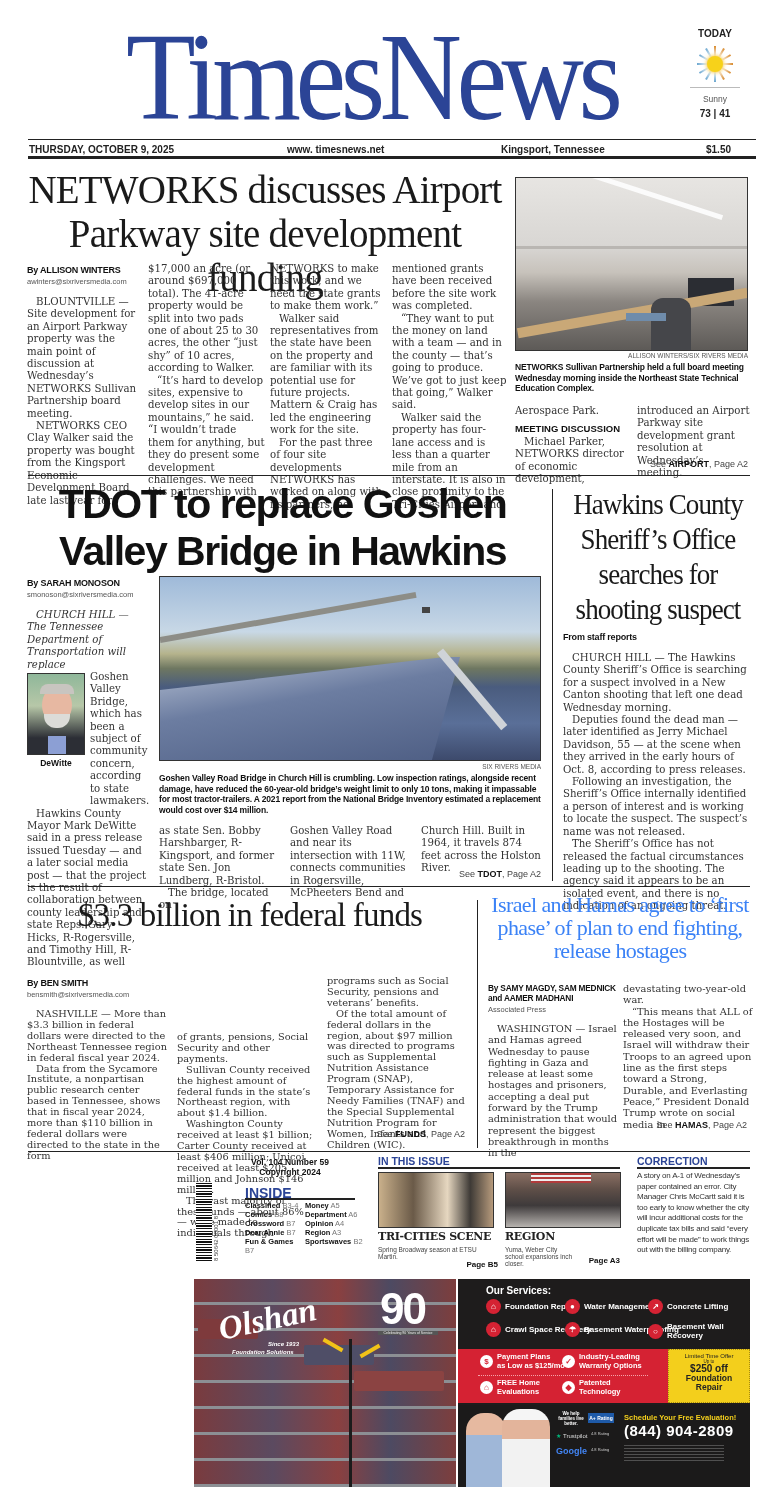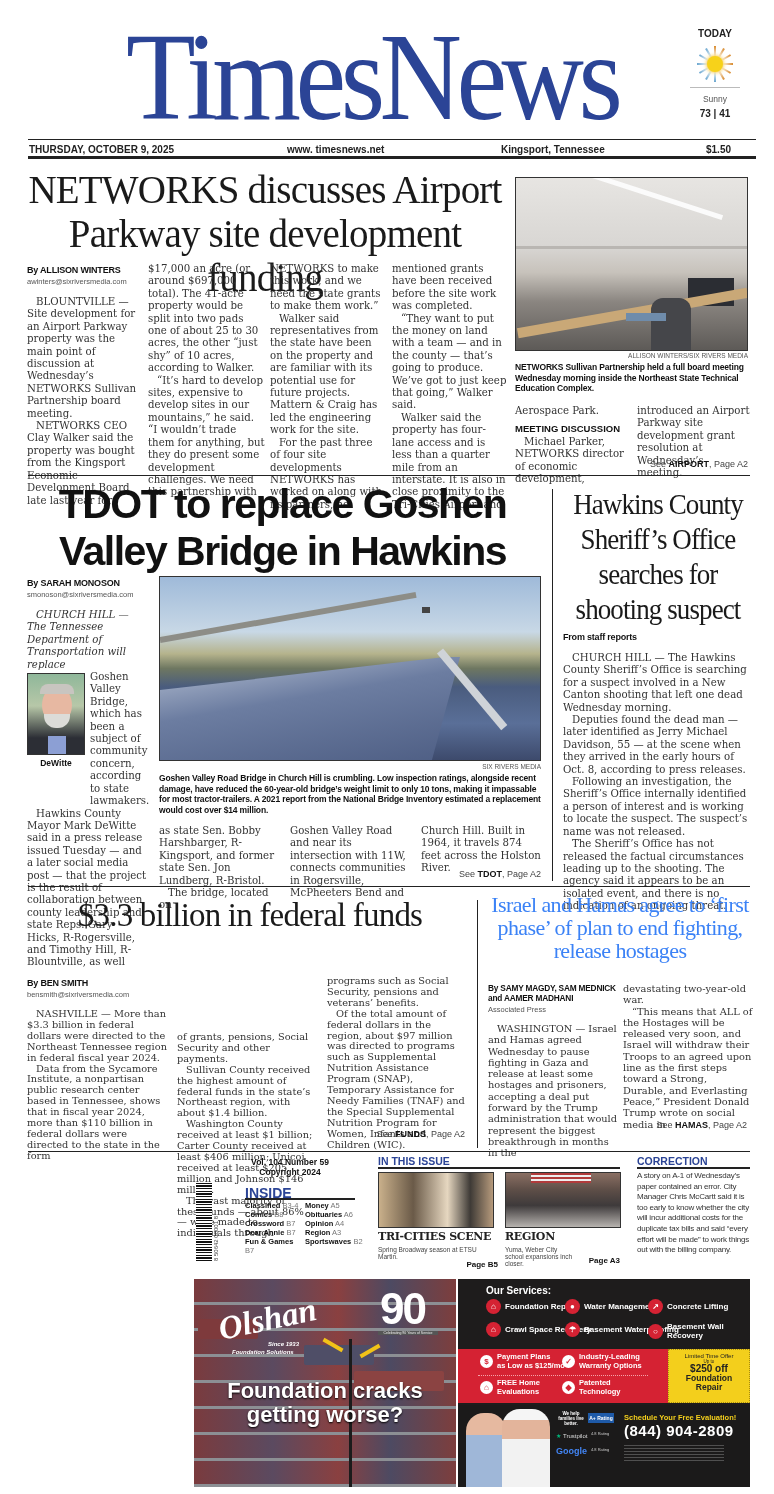--- a/index.html
+++ b/index.html
@@ -254,21 +254,21 @@
   <div class="rule" style="left:245px;top:1198px;width:110px;height:2px;"></div>
   <div class="abs inside-grid" style="left:245px;top:1201px;width:58px;">
     <div><b>Classified</b> <span class="pg">B3-4</span></div>
     <div><b>Comics</b> <span class="pg">B8</span></div>
     <div><b>Crossword</b> <span class="pg">B7</span></div>
     <div><b>Dear Annie</b> <span class="pg">B7</span></div>
     <div><b>Fun &amp; Games</b> <span class="pg">B7</span></div>
   </div>
   <div class="abs inside-grid" style="left:305px;top:1201px;width:60px;">
     <div><b>Money</b> <span class="pg">A5</span></div>
-    <div><b>Obituaries</b> <span class="pg">A6</span></div>
+    <div><b>Department</b> <span class="pg">A6</span></div>
     <div><b>Opinion</b> <span class="pg">A4</span></div>
     <div><b>Region</b> <span class="pg">A3</span></div>
     <div><b>Sportswaves</b> <span class="pg">B2</span></div>
   </div>
 </div>
 
 <div>
   <div class="abs section-label" style="left:378px;top:1155px;font-size:10.5px;">IN THIS ISSUE</div>
   <div class="rule" style="left:378px;top:1167px;width:242px;height:2px;"></div>
   <div class="photo" style="left:378px;top:1172px;width:116px;height:56px;background:linear-gradient(90deg,#c9b08b,#6a5a48 30%,#e6d7c0 60%,#3e3a36 80%,#b69a7c);"></div>
@@ -301,21 +301,20 @@
     <div style="position:absolute;left:155px;top:60px;width:3px;height:148px;background:#1b1b1b;"></div>
     <div style="position:absolute;left:24px;top:22px;font-family:'Liberation Serif',serif;font-style:italic;font-weight:bold;font-size:33px;color:#fff;transform:rotate(-12deg);">Olshan</div>
     <div class="sans" style="position:absolute;left:60px;top:62px;font-size:6px;font-weight:bold;font-style:italic;color:#fff;text-align:right;width:45px;">
       <div>Since 1933</div>
     </div>
     <div class="sans" style="position:absolute;left:38px;top:70px;font-size:6px;font-weight:bold;font-style:italic;color:#fff;">Foundation Solutions</div>
     <div class="sans" style="position:absolute;left:186px;top:8px;font-size:44px;font-weight:bold;color:#fff;letter-spacing:-2px;line-height:44px;">90</div>
     <div class="sans" style="position:absolute;left:184px;top:52px;width:60px;font-size:3.5px;color:#eee;background:#555;text-align:center;">Celebrating 90 Years of Service</div>
     <div style="position:absolute;left:128px;top:64px;width:22px;height:4px;background:#f2c318;transform:rotate(30deg);"></div>
     <div style="position:absolute;left:165px;top:70px;width:22px;height:4px;background:#f2c318;transform:rotate(-30deg);"></div>
-    <div class="sans" style="position:absolute;left:0;top:100px;width:262px;text-align:center;font-size:22px;line-height:24px;font-weight:bold;color:#fff;text-shadow:0 1px 2px #000;">Foundation cracks getting worse?</div>
   </div>
 
   <div class="ad-right">
     <div class="sans" style="position:absolute;left:28px;top:6px;font-weight:bold;font-size:10px;color:#fff;">Our Services:</div>
     <div class="svc" style="left:28px;top:20px;">
         <span class="ic">⌂</span>
         <span>Foundation Repair</span>
       </div>
     <div class="svc" style="left:107px;top:20px;">
         <span class="ic">●</span>

